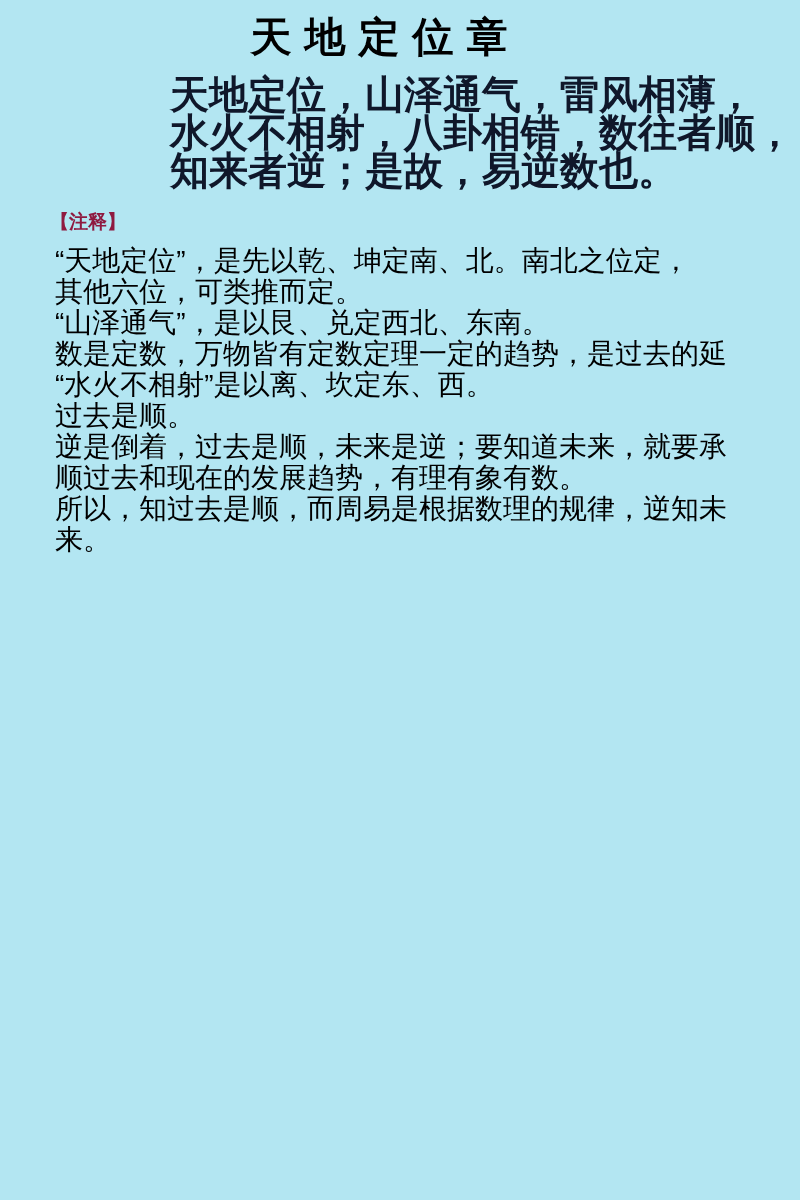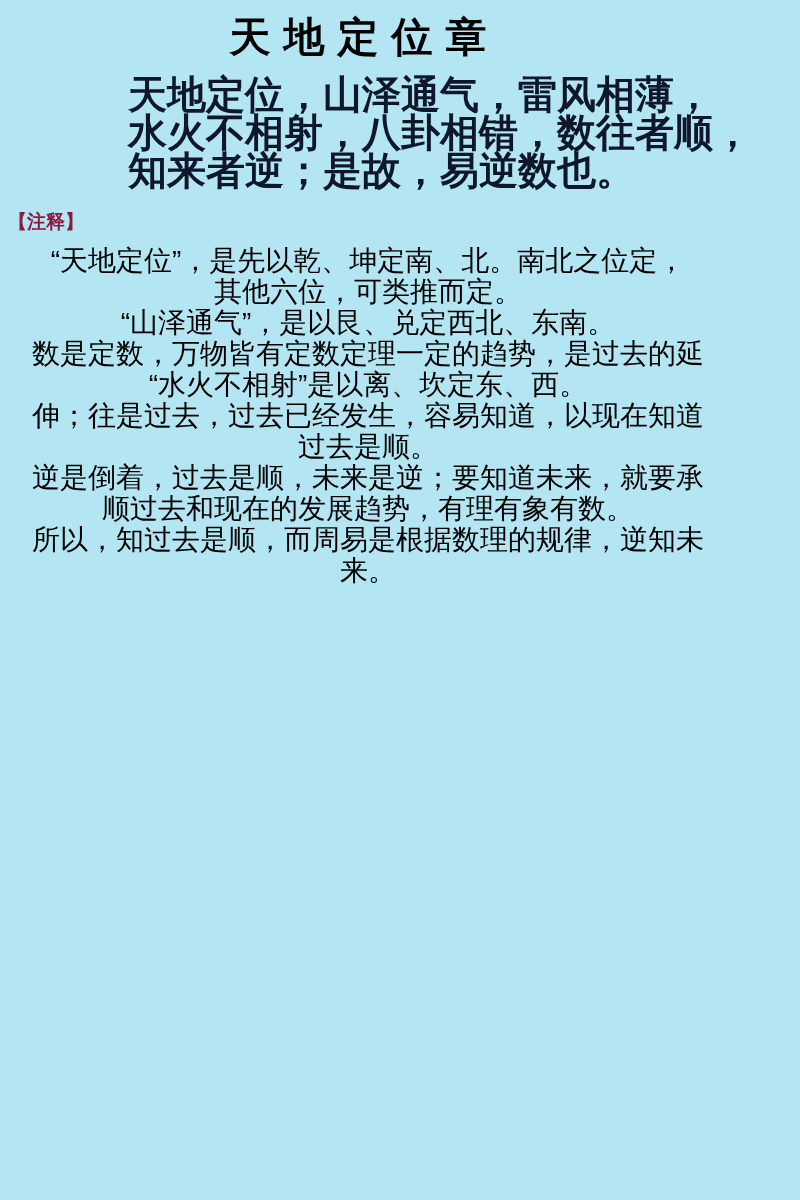--- a/index.html
+++ b/index.html
@@ -12,20 +12,21 @@
     background: #b3e6f2;
     color: #000000;
     overflow: hidden;
     font-family: "Liberation Sans", "DejaVu Sans", sans-serif;
   }
   .page {
     width: 729px;
     height: 1200px;
     box-sizing: border-box;
     padding-top: 14px;
+    padding-left: 42px;
   }
   .title {
     text-align: center;
     font-family: "Liberation Serif", "DejaVu Serif", serif;
     font-weight: bold;
     font-size: 41px;
     line-height: 46px;
     letter-spacing: 13px;
     margin: 0 0 16px 0;
     color: #000000;
@@ -48,21 +49,20 @@
     line-height: 30px;
   }
   .body-block {
     margin: 0 6px 0 13px;
     font-size: 28px;
     line-height: 31px;
     color: #000000;
   }
   .body-line {
     white-space: nowrap;
-    text-align: center;
   }
 </style>
 </head>
 <body style="background: rgb(179, 230, 242);">
 
 <div class="page">
 
   <h1 class="title">天地定位章</h1>
 
   <div class="quote-block">
@@ -72,21 +72,20 @@
   </div>
 
   <div class="annotation-label" style="color: rgb(143, 26, 64);">【注释】</div>
 
   <div class="body-block">
     <div class="body-line">“天地定位”，是先以乾、坤定南、北。南北之位定，</div>
     <div class="body-line">其他六位，可类推而定。</div>
     <div class="body-line">“山泽通气”，是以艮、兑定西北、东南。</div>
     <div class="body-line">数是定数，万物皆有定数定理一定的趋势，是过去的延</div>
     <div class="body-line">“水火不相射”是以离、坎定东、西。</div>
-    <div class="body-line">伸；往是过去，过去已经发生，容易知道，以现在知道</div>
     <div class="body-line">过去是顺。</div>
     <div class="body-line">逆是倒着，过去是顺，未来是逆；要知道未来，就要承</div>
     <div class="body-line">顺过去和现在的发展趋势，有理有象有数。</div>
     <div class="body-line">所以，知过去是顺，而周易是根据数理的规律，逆知未</div>
     <div class="body-line">来。</div>
   </div>
 
 </div>
 
 </body></html>

